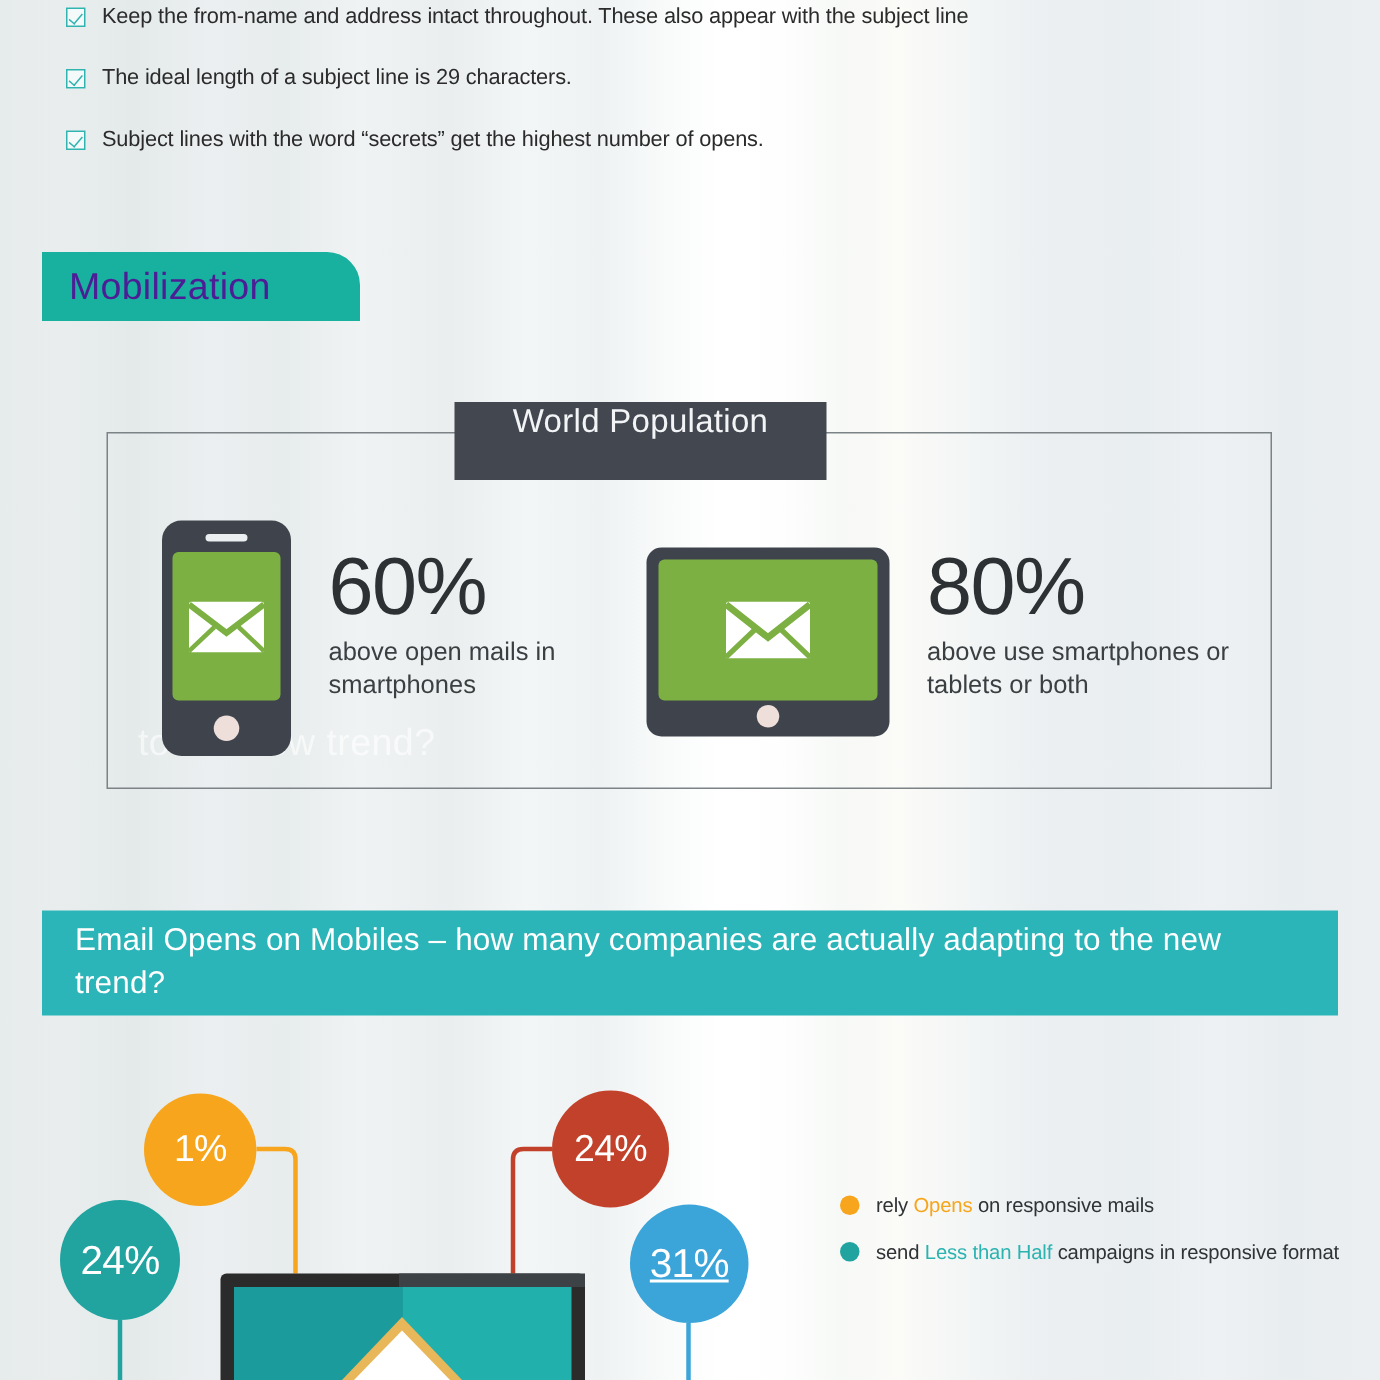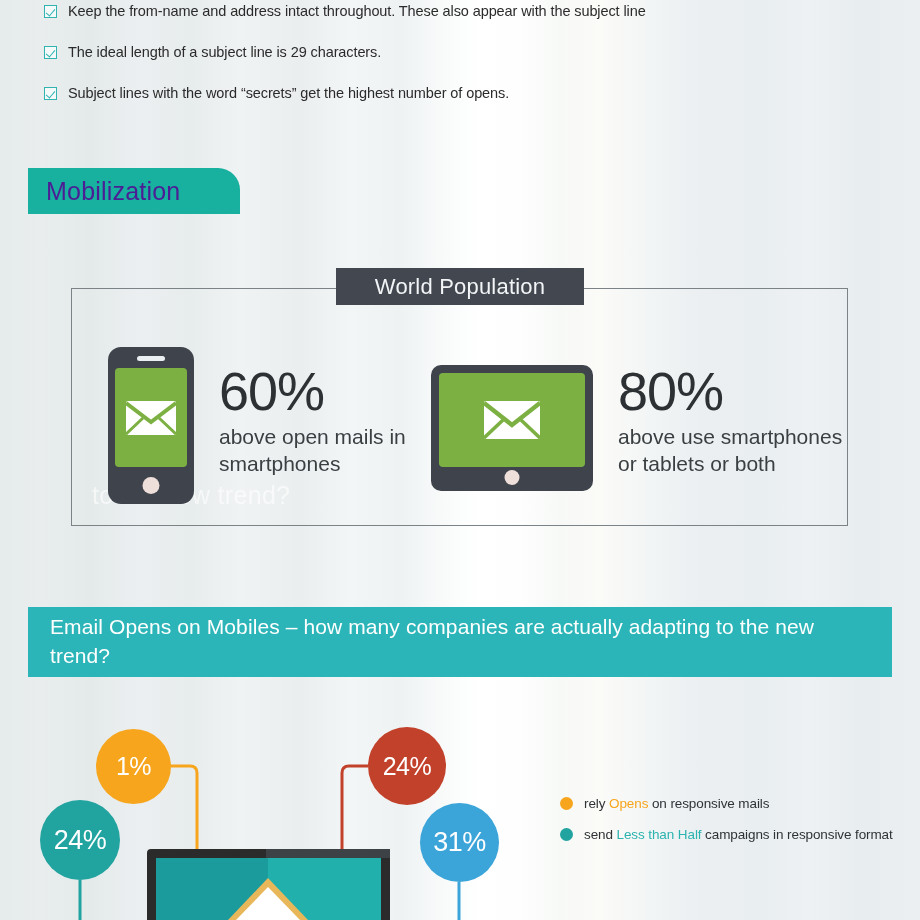--- a/index.html
+++ b/index.html
@@ -103,25 +103,25 @@
   
   .wp-frame {
     position: absolute;
     left: 71px; top: 288px;
     width: 777px; height: 238px;
     border: 1.5px solid #7c8386;
     background: transparent;
   }
   .wp-title {
     position: absolute;
-    left: 336px; top: 268px;
-    width: 248px; height: 37px;
+    left: 303px; top: 268px;
+    width: 248px; height: 52px;
     background: #424750;
     display: flex;
-    align-items: center;
+    align-items: flex-start;
     justify-content: center;
   }
   .wp-title span {
     color: #f2f4f6;
     font-size: 22px;
     letter-spacing: 0.2px;
   }
 
   .ghost-text {
     position: absolute;
@@ -197,21 +197,21 @@
   .env-svg { display: block; }
 
   .stat-block { position: absolute; }
   .stat-pct {
     font-size: 54px;
     color: #2d3134;
     line-height: 0.98;
     letter-spacing: -1px;
   }
   .stat-desc {
-    font-size: 21px;
+    font-size: 17px;
     color: #3a3f42;
     line-height: 1.28;
     margin-top: 6px;
   }
   .stat-phone { left: 219px; top: 365px; width: 200px; }
   .stat-tablet { left: 618px; top: 365px; width: 230px; }
 
   
   .headline-banner {
     position: absolute;
@@ -238,21 +238,21 @@
     border-radius: 50%;
     display: flex;
     align-items: center;
     justify-content: center;
     color: #ffffff;
     letter-spacing: -0.5px;
   }
   .b-teal   { left: 40px;  top: 800px; width: 80px; height: 80px; background: #21a3a0; font-size: 27px; }
   .b-orange { left: 96px;  top: 729px; width: 75px; height: 75px; background: #f7a51c; font-size: 25px; }
   .b-red    { left: 368px; top: 727px; width: 78px; height: 78px; background: #c2412a; font-size: 25px; }
-  .b-blue   { left: 420px; top: 803px; width: 79px; height: 79px; background: #3ba4d9; font-size: 27px; }
+  .b-blue   { left: 420px; top: 803px; width: 79px; height: 79px; background: #3ba4d9; font-size: 27px; text-decoration: underline; }
 
   .connector { position: absolute; }
 
   .monitor {
     position: absolute;
     left: 147px; top: 849px;
     width: 243px; height: 71px;
     background: #2b2b2b;
     border-radius: 4px 4px 0 0;
   }

